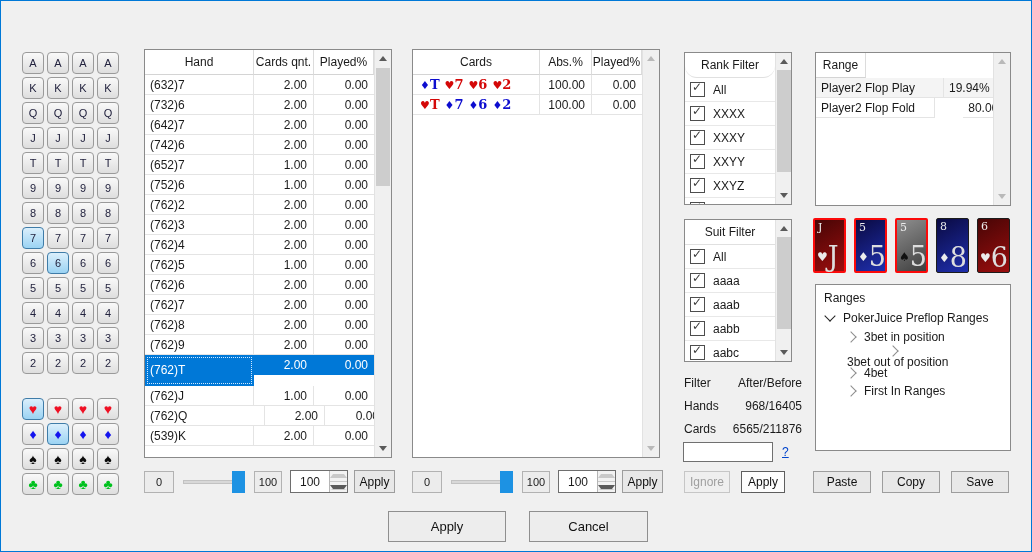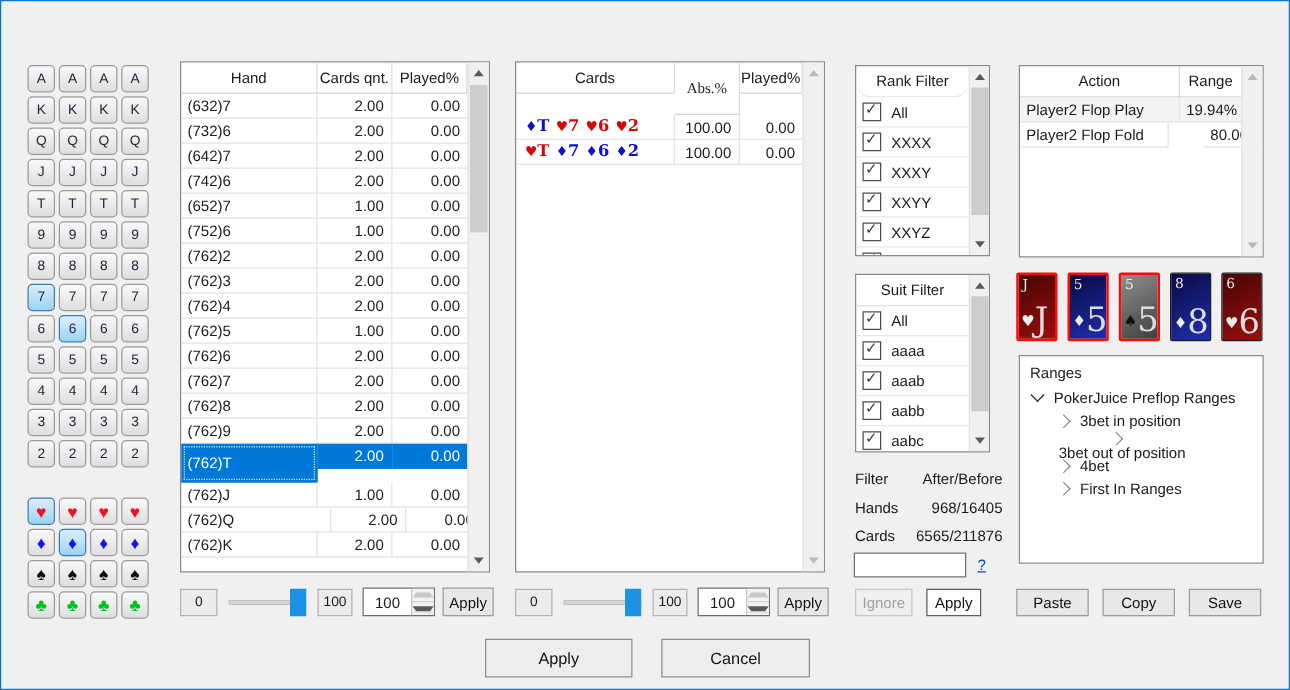--- a/index.html
+++ b/index.html
@@ -262,21 +262,21 @@
           <div class="tcell txt" style="width:109px;height:20px;">(762)J</div>
           <div class="tcell num" style="width:60px;height:20px;">1.00</div>
           <div class="tcell num" style="width:60px;height:20px;">0.00</div>
         </div>
         <div class="trow">
           <div class="tcell txt" style="width:120px;height:20px;">(762)Q</div>
           <div class="tcell num" style="width:60px;height:20px;">2.00</div>
           <div class="tcell num" style="width:60px;height:20px;">0.00</div>
         </div>
         <div class="trow">
-          <div class="tcell txt" style="width:109px;height:20px;">(762)K</div>
+          <div class="tcell txt" style="width:109px;height:20px;">(539)K</div>
           <div class="tcell num" style="width:60px;height:20px;">2.00</div>
           <div class="tcell num" style="width:60px;height:20px;">0.00</div>
         </div>
       </div>
     <div class="vscroll">
       <div class="sarrow up">
           <div class="tri up"></div>
         </div>
       <div class="sthumb" style="top:18px;height:118px;"></div>
       <div class="sarrow down">
@@ -301,21 +301,21 @@
             <div class="tri down"></div>
           </div>
       </div>
     </div>
     <div class="btn" style="left:353px;top:469px;width:41px;height:23px;">Apply</div>
   </div>
 
   <div class="panel" id="combo-table" style="left:411px;top:48px;width:248px;height:409px;">
     <div class="thead trow" id="combo-thead">
         <div class="tcell" style="width:127px;height:25px;">Cards</div>
-        <div class="tcell" style="width:52px;height:42px;font-family:Liberation Serif, serif;">Abs.%</div>
+        <div class="tcell" style="width:52px;height:25px;">Abs.%</div>
         <div class="tcell" style="width:50px;height:25px;">Played%</div>
       </div>
     <div id="combo-rows">
         <div class="trow">
           <div class="tcell combo-cards" style="width:127px;height:20px;">
             <span class="cc cc-diamonds"><span class="s">♦</span>T</span>
             <span class="cc cc-hearts"><span class="s">♥</span>7</span>
             <span class="cc cc-hearts"><span class="s">♥</span>6</span>
             <span class="cc cc-hearts"><span class="s">♥</span>2</span>
           </div>
@@ -473,21 +473,20 @@
         <span class="fs-value">6565/211876</span>
       </div>
     </div>
   <div class="textinput" style="left:682px;top:441px;width:90px;height:20px;"></div>
   <span class="helplink" style="left:781px;top:444px;">?</span>
   <div class="btn disabled" style="left:683px;top:470px;width:46px;height:22px;">Ignore</div>
   <div class="btn strong" style="left:740px;top:470px;width:44px;height:22px;">Apply</div>
 
   <div class="panel" id="action-table" style="left:814px;top:51px;width:196px;height:154px;">
     <div class="thead trow" id="action-thead">
-        <div class="tcell" style="width:128px;height:25px;">Action</div>
         <div class="tcell" style="width:50px;height:25px;">Range</div>
       </div>
     <div id="action-rows">
         <div class="trow shade">
           <div class="tcell txt" style="width:128px;height:20px;">Player2 Flop Play</div>
           <div class="tcell txt" style="width:50px;height:20px;">19.94%</div>
         </div>
         <div class="trow">
           <div class="tcell txt" style="width:128px;height:20px;">Player2 Flop Fold</div>
           <div class="tcell txt" style="width:50px;height:20px;margin-left:28px;">80.06%</div>

